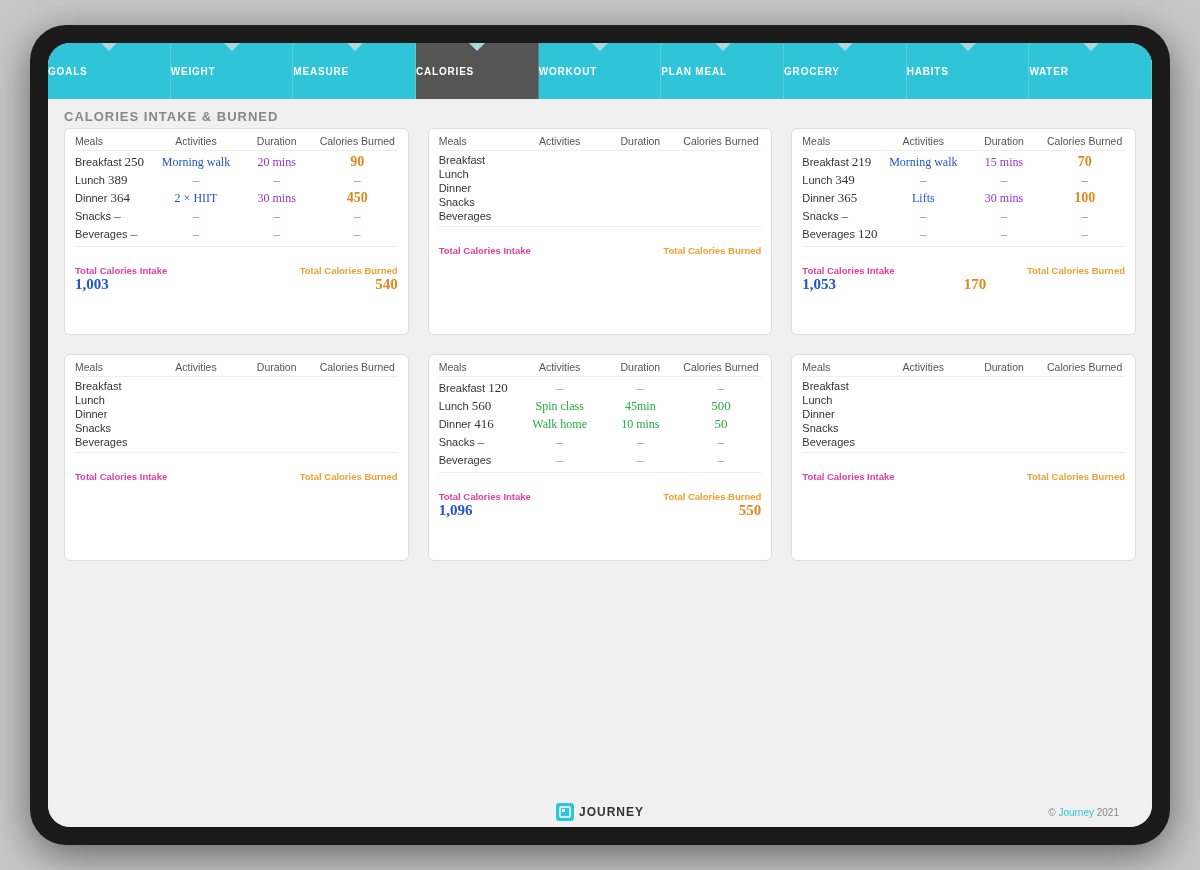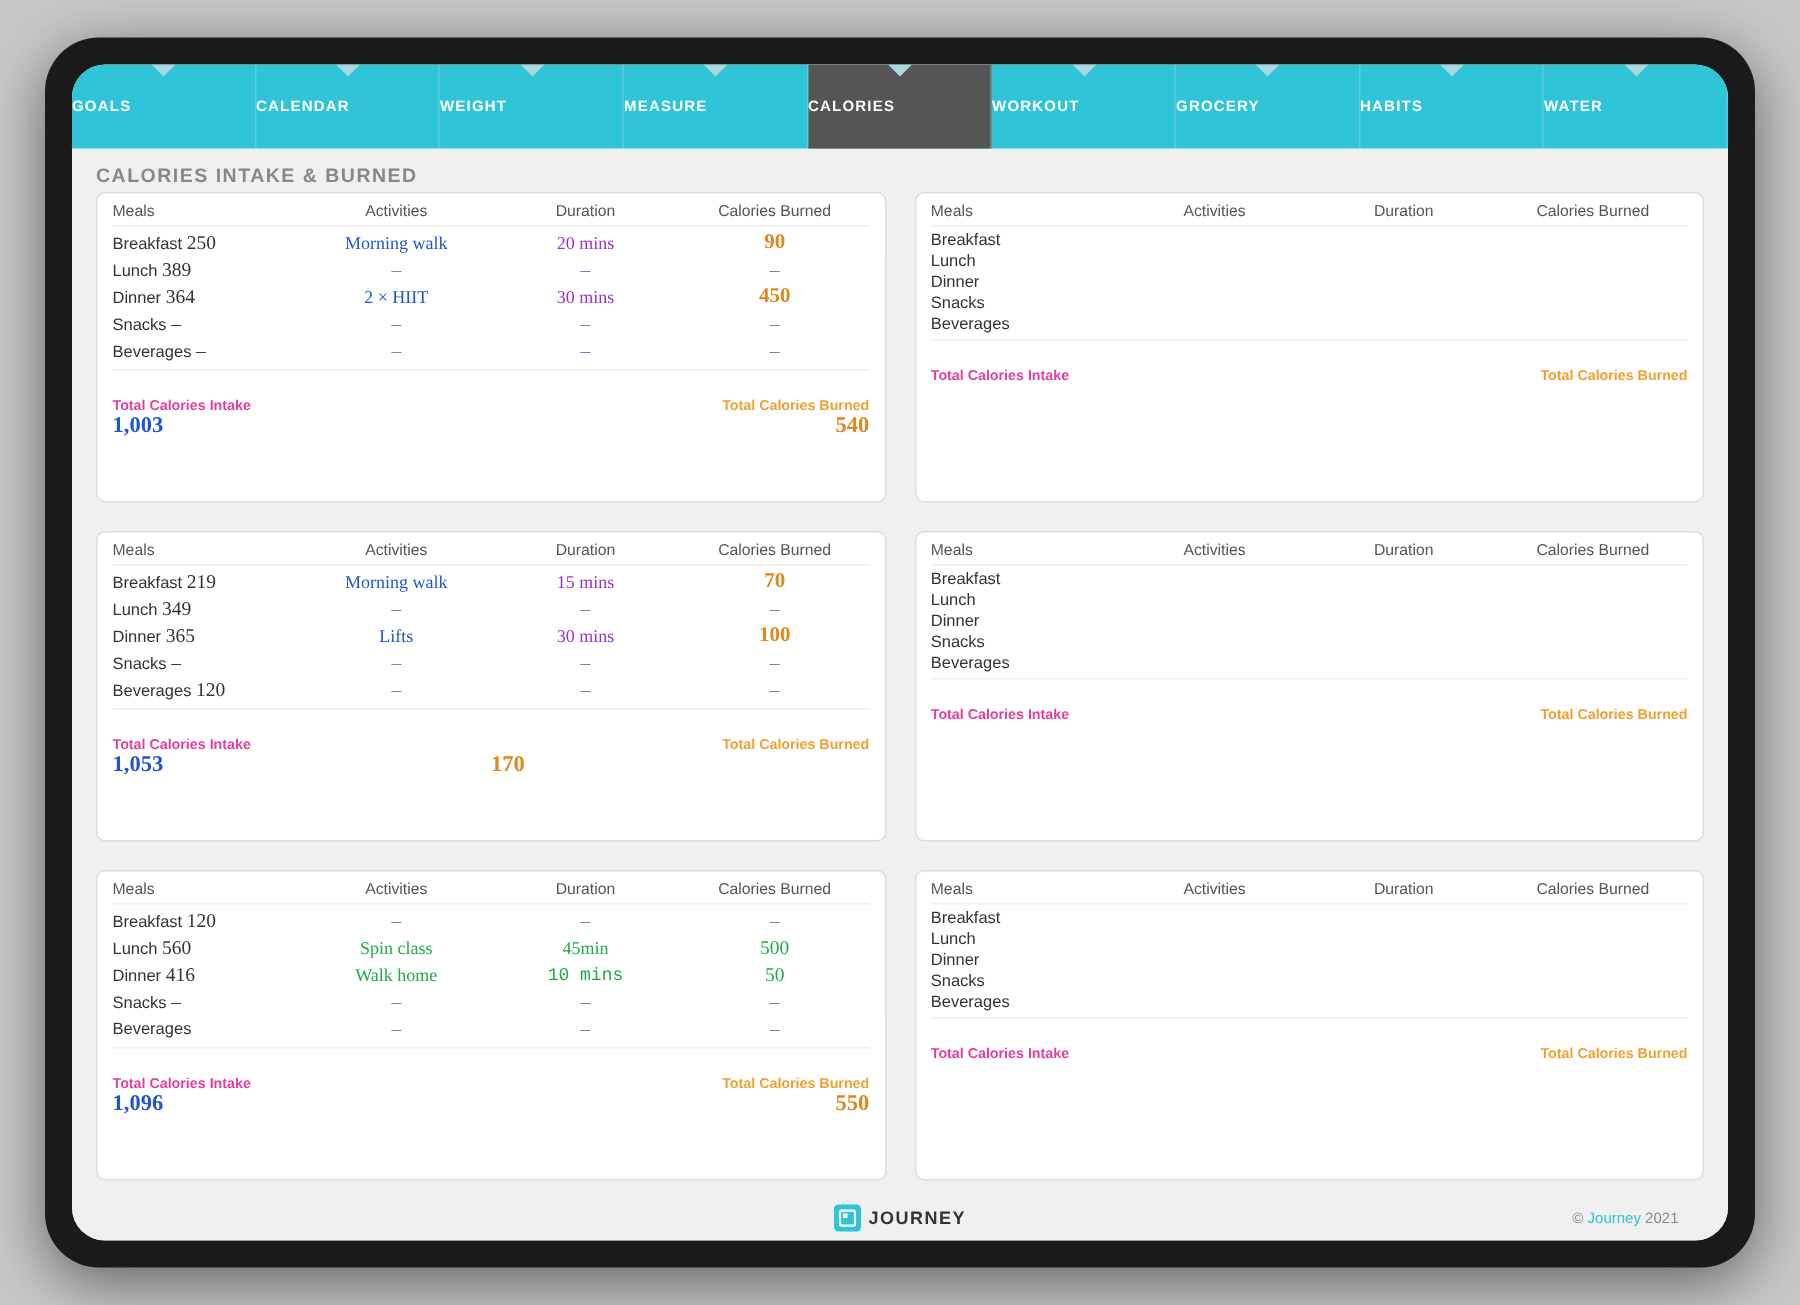--- a/index.html
+++ b/index.html
@@ -84,21 +84,21 @@
       text-align: left;
       font-size: 13px;
       font-weight: 600;
       color: #888;
       letter-spacing: 1px;
       margin-bottom: 4px;
     }
     
     .panels-grid {
       display: grid;
-      grid-template-columns: 1fr 1fr;
+      grid-template-columns: 1fr 1fr 1fr;
       grid-template-rows: 1fr 1fr 1fr;
       gap: 19px;
       flex: 1;
     }
     .panel {
       background: white;
       border: 1px solid #ddd;
       border-radius: 6px;
       padding: 6px 10px;
       display: flex;
@@ -201,37 +201,37 @@
 <div class="device">
   <div class="screen">
 
     <nav class="nav">
       <div class="nav-item">
         <span class="tab-notch"></span>
         <span>GOALS</span>
       </div>
       <div class="nav-item">
         <span class="tab-notch"></span>
-        <span>CALENDAR</span>
-      </div>
-      <div class="nav-item">
-        <span class="tab-notch"></span>
         <span>WEIGHT</span>
       </div>
       <div class="nav-item">
         <span class="tab-notch"></span>
         <span>MEASURE</span>
       </div>
       <div class="nav-item active">
         <span class="tab-notch"></span>
         <span>CALORIES</span>
       </div>
       <div class="nav-item">
         <span class="tab-notch"></span>
         <span>WORKOUT</span>
+      </div>
+      <div class="nav-item">
+        <span class="tab-notch"></span>
+        <span>PLAN MEAL</span>
       </div>
       <div class="nav-item">
         <span class="tab-notch"></span>
         <span>GROCERY</span>
       </div>
       <div class="nav-item">
         <span class="tab-notch"></span>
         <span>HABITS</span>
       </div>
       <div class="nav-item">
@@ -452,21 +452,21 @@
           </div>
           <div class="panel-row">
             <span class="meal-label">Lunch <span class="hw-blue">560</span></span>
             <span style="color:#22aa44; font-family:'Brush Script MT',cursive; font-size:12px;">Spin class</span>
             <span style="color:#22aa44; font-family:'Brush Script MT',cursive; font-size:12px;">45min</span>
             <span style="color:#22aa44; font-family:'Brush Script MT',cursive; font-size:13px;">500</span>
           </div>
           <div class="panel-row">
             <span class="meal-label">Dinner <span class="hw-blue">416</span></span>
             <span style="color:#22aa44; font-family:'Brush Script MT',cursive; font-size:12px;">Walk home</span>
-            <span style="color:#22aa44; font-family:Liberation Mono, monospace; font-size:12px;">10 mins</span>
+            <span style="color:#22aa44; font-family:Liberation Serif, serif; font-size:12px;">10 mins</span>
             <span style="color:#22aa44; font-family:'Brush Script MT',cursive; font-size:13px;">50</span>
           </div>
           <div class="panel-row">
             <span class="meal-label">Snacks <span class="hw-dash">–</span></span>
             <span class="hw-dash">–</span>
             <span class="hw-dash">–</span>
             <span class="hw-dash">–</span>
           </div>
           <div class="panel-row">
             <span class="meal-label">Beverages</span>

